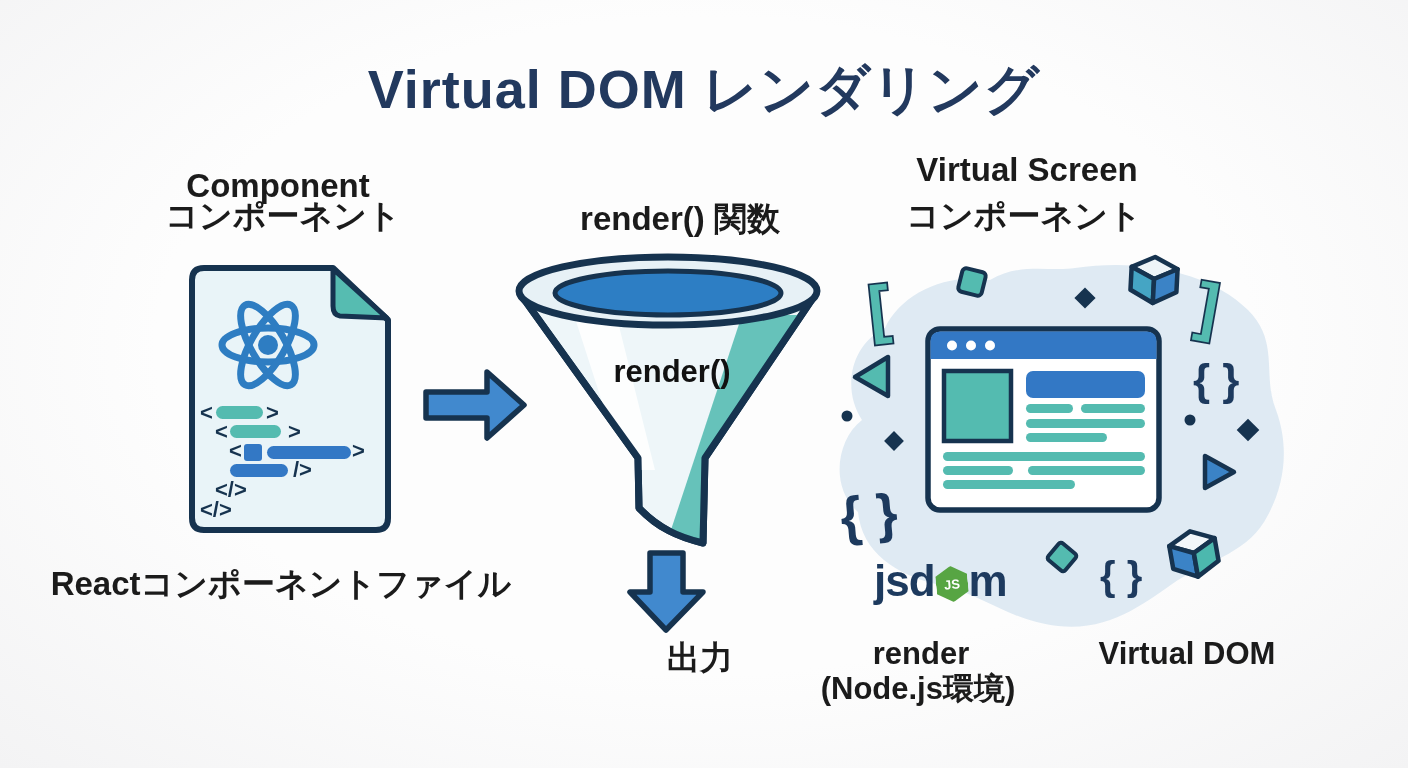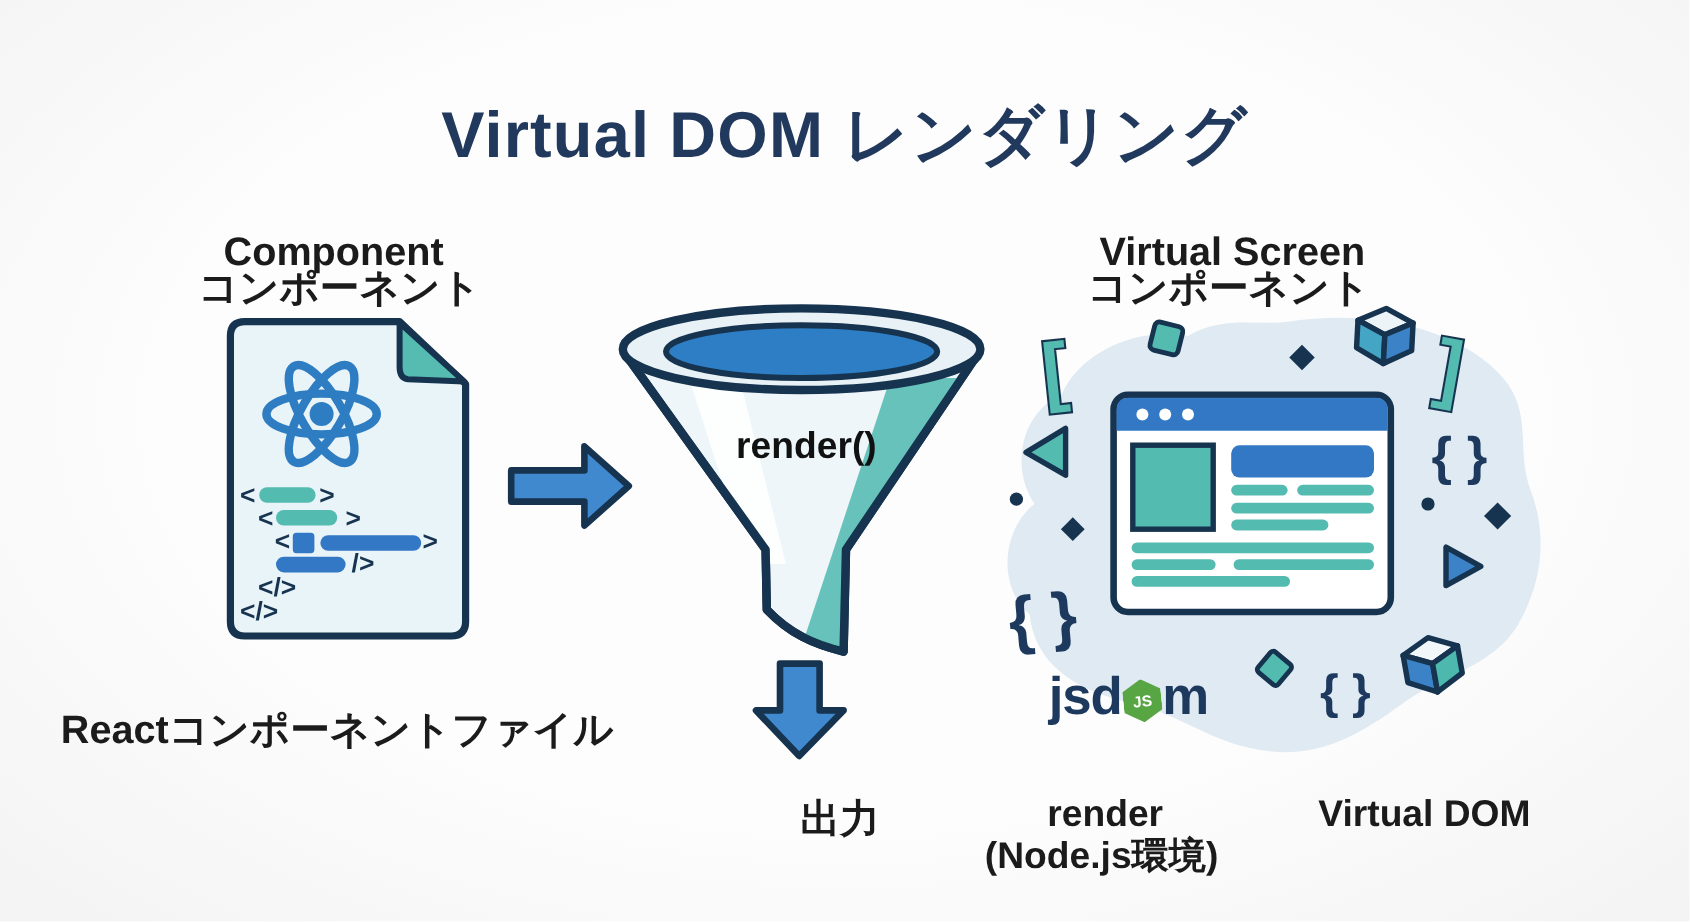--- a/index.html
+++ b/index.html
@@ -4,21 +4,21 @@
 <style>
   html,body{margin:0;padding:0;}
   .stage{
     position:relative;width:1408px;height:768px;overflow:hidden;
     background:radial-gradient(ellipse at 50% 45%, #fdfdfd 55%, #f3f3f4 100%);
     font-family:"Liberation Sans","DejaVu Sans",sans-serif;
   }
   svg{position:absolute;left:0;top:0;}
   .label{
     position:absolute;transform:translateX(-50%);
-    font-weight:bold;color:#1b1b1b;white-space:nowrap;text-align:center;line-height:1.1;margin-top:24px;
+    font-weight:bold;color:#1b1b1b;white-space:nowrap;text-align:center;line-height:1.1;
   }
   .title{font-size:54px;color:#22395e;letter-spacing:1px;}
   .sub-en{font-size:33px;}
   .sub-ja{font-size:33px;}
   .caption{font-size:33px;}
   .cap2{font-size:31px;}
   .jsdom-logo{
     position:absolute;left:874px;top:556px;display:flex;align-items:center;
     font-weight:bold;color:#1d3a5e;font-size:44px;letter-spacing:-1px;text-align:right;
   }
@@ -144,23 +144,24 @@
     <circle cx="847" cy="416" r="5.5" fill="#16334f"></circle>
     <circle cx="1190" cy="420" r="5.5" fill="#16334f"></circle>
   </svg>
 
   <div class="label title" style="left:704px;top:60px;">Virtual DOM レンダリング</div>
 
   <div class="label sub-en" style="left:278px;top:168px;">Component</div>
   <div class="label caption" style="left:281px;top:566px;">Reactコンポーネントファイル</div>
   <div class="label sub-ja" style="left:283px;top:198px;">コンポーネント</div>
 
+  <div class="label sub-ja" style="left:680px;top:201px;">render() 関数</div>
   <div class="label caption" style="left:700px;top:640px;">出力</div>
 
-  <div class="label sub-en" style="left:1027px;top:168px;">Virtual Screen</div>
+  <div class="label sub-en" style="left:1027px;top:152px;">Virtual Screen</div>
   <div class="label sub-ja" style="left:1024px;top:198px;">コンポーネント</div>
 
   <div class="jsdom-logo">
     <span>jsd</span>
     <span class="jsdom-hex">JS</span>
     <span>m</span>
   </div>
 
   <div class="label cap2" style="left:921px;top:637px;">render</div>
   <div class="label cap2" style="left:918px;top:672px;">(Node.js環境)</div>

